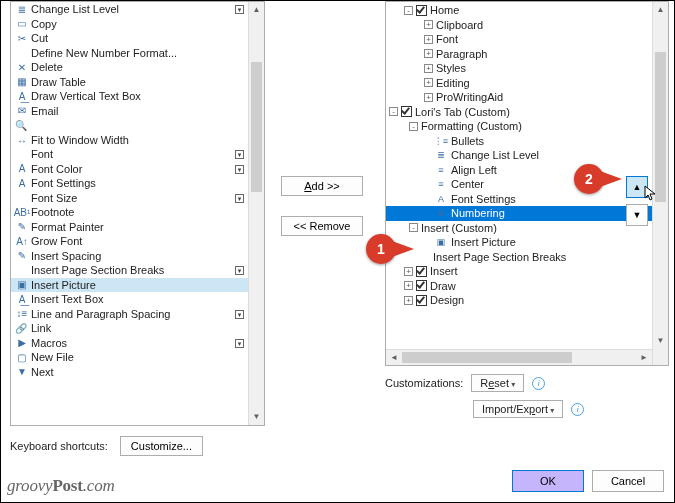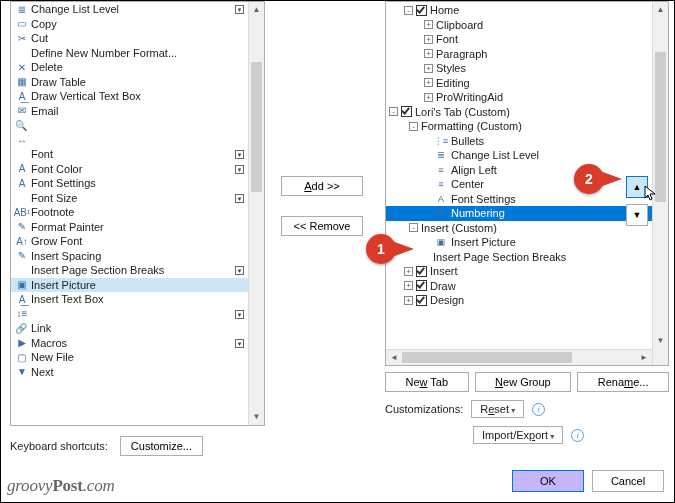--- a/index.html
+++ b/index.html
@@ -106,20 +106,21 @@
           </div>
           <div class="cmd-row">
             <span class="cmd-ico">✉</span>
             <span class="cmd-label">Email</span>
           </div>
           <div class="cmd-row">
             <span class="cmd-ico">🔍</span>
           </div>
           <div class="cmd-row">
             <span class="cmd-ico">↔</span>
+            <span class="cmd-label">Fit to Window Width</span>
           </div>
           <div class="cmd-row">
             <span class="cmd-ico"></span>
             <span class="cmd-label">Font</span>
           </div>
           <div class="cmd-row">
             <span class="cmd-ico">A</span>
             <span class="cmd-label">Font Color</span>
           </div>
           <div class="cmd-row">
@@ -153,20 +154,21 @@
           <div class="cmd-row sel">
             <span class="cmd-ico">▣</span>
             <span class="cmd-label">Insert Picture</span>
           </div>
           <div class="cmd-row">
             <span class="cmd-ico">A͟</span>
             <span class="cmd-label">Insert Text Box</span>
           </div>
           <div class="cmd-row">
             <span class="cmd-ico">↕≡</span>
+            <span class="cmd-label">Line and Paragraph Spacing</span>
           </div>
           <div class="cmd-row">
             <span class="cmd-ico">🔗</span>
             <span class="cmd-label">Link</span>
           </div>
           <div class="cmd-row">
             <span class="cmd-ico">▶</span>
             <span class="cmd-label">Macros</span>
           </div>
           <div class="cmd-row">
@@ -320,25 +322,20 @@
         <div class="thumb" style="top:50px;height:150px"></div>
         <div class="btn" style="position:absolute;bottom:16px;left:0;right:0">▼</div>
       </div>
       <div class="scroll-h">
         <div class="btn">◄</div>
         <div class="thumb" style="left:16px;width:170px"></div>
         <div class="btn r">►</div>
       </div>
     </div>
 
-    <div class="bottom-row">
-      <button class="btn-std">Ne<u class="ak">w</u> Tab</button>
-      <button class="btn-std"><u class="ak">N</u>ew Group</button>
-      <button class="btn-std">Rena<u class="ak">m</u>e...</button>
-    </div>
 
     <div class="cust-row">
       <span>Customizations:</span>
       <span class="dd">R<u class="ak">e</u>set</span>
       <span class="info">i</span>
     </div>
     <div class="cust-row" style="margin-left:88px">
       <span class="dd">Import/Ex<u class="ak">p</u>ort</span>
       <span class="info">i</span>
     </div>

